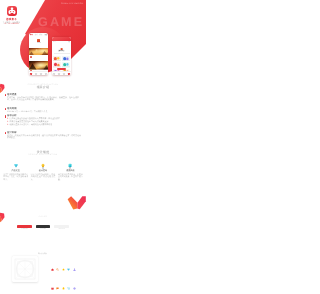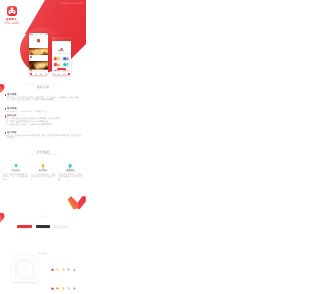--- a/index.html
+++ b/index.html
@@ -135,20 +135,21 @@
 .ico-cell{width:4px;text-align:center}
 </style>
 </head>
 <body>
 
 <div class="page">
 
   <div class="hero">
     <div class="hero-red"></div>
     <div class="hero-tag">GAME APP DESIGN</div>
+    <div class="hero-word">GAME</div>
   </div>
 
   <div class="appicon">
     <svg width="10" height="10" viewBox="0 0 20 20">
       <path fill="#fff" d="M10 3.2c1.5 0 2.6 1.1 2.6 2.5 0 .9-.5 1.7-1.2 2.1h2.1c2 0 3.4 1.5 3.4 3.4v2.4c0 1.3-1 2.3-2.2 2.3-.8 0-1.5-.4-1.9-1.1l-.6-1h-4.4l-.6 1c-.4.7-1.1 1.1-1.9 1.1-1.2 0-2.2-1-2.2-2.3v-2.4c0-1.9 1.4-3.4 3.4-3.4h2.1c-.7-.4-1.2-1.2-1.2-2.1 0-1.4 1.1-2.5 2.6-2.5z"></path>
       <circle cx="7.4" cy="11.3" r="1.1" fill="#e8353b"></circle>
       <circle cx="12.6" cy="11.3" r="1.1" fill="#e8353b"></circle>
     </svg>
   </div>
   <div class="app-name">游戏盒子</div>

